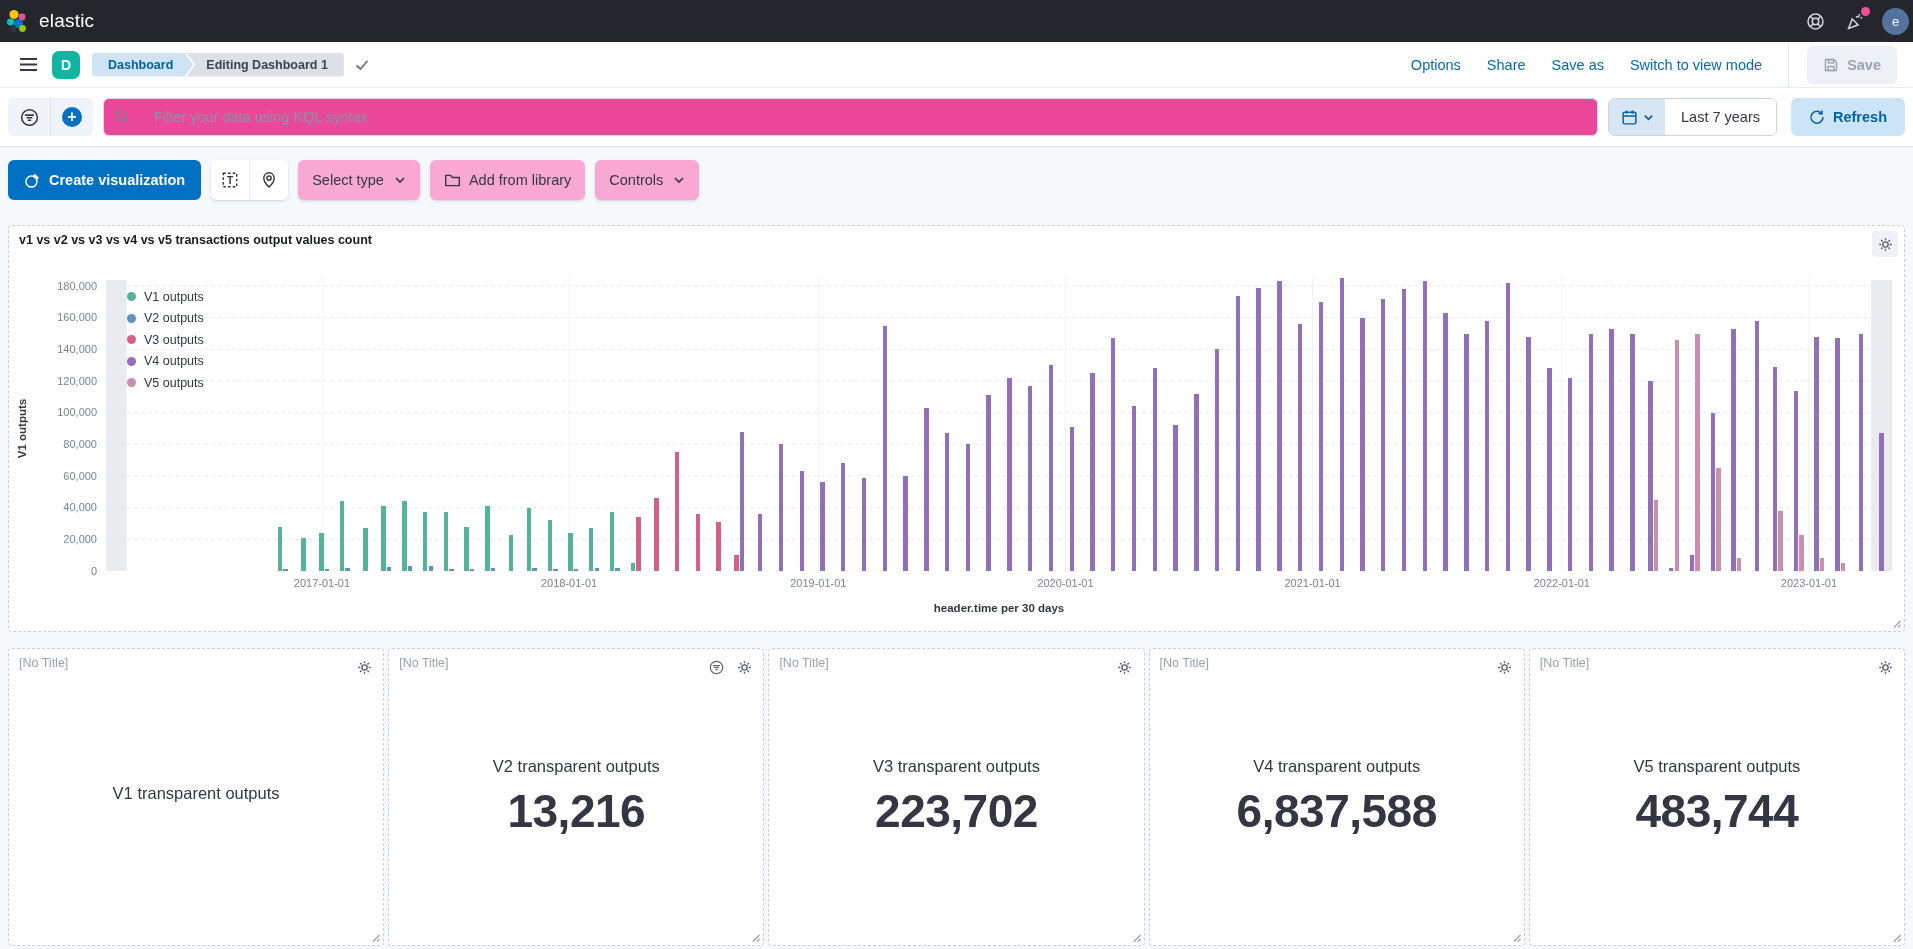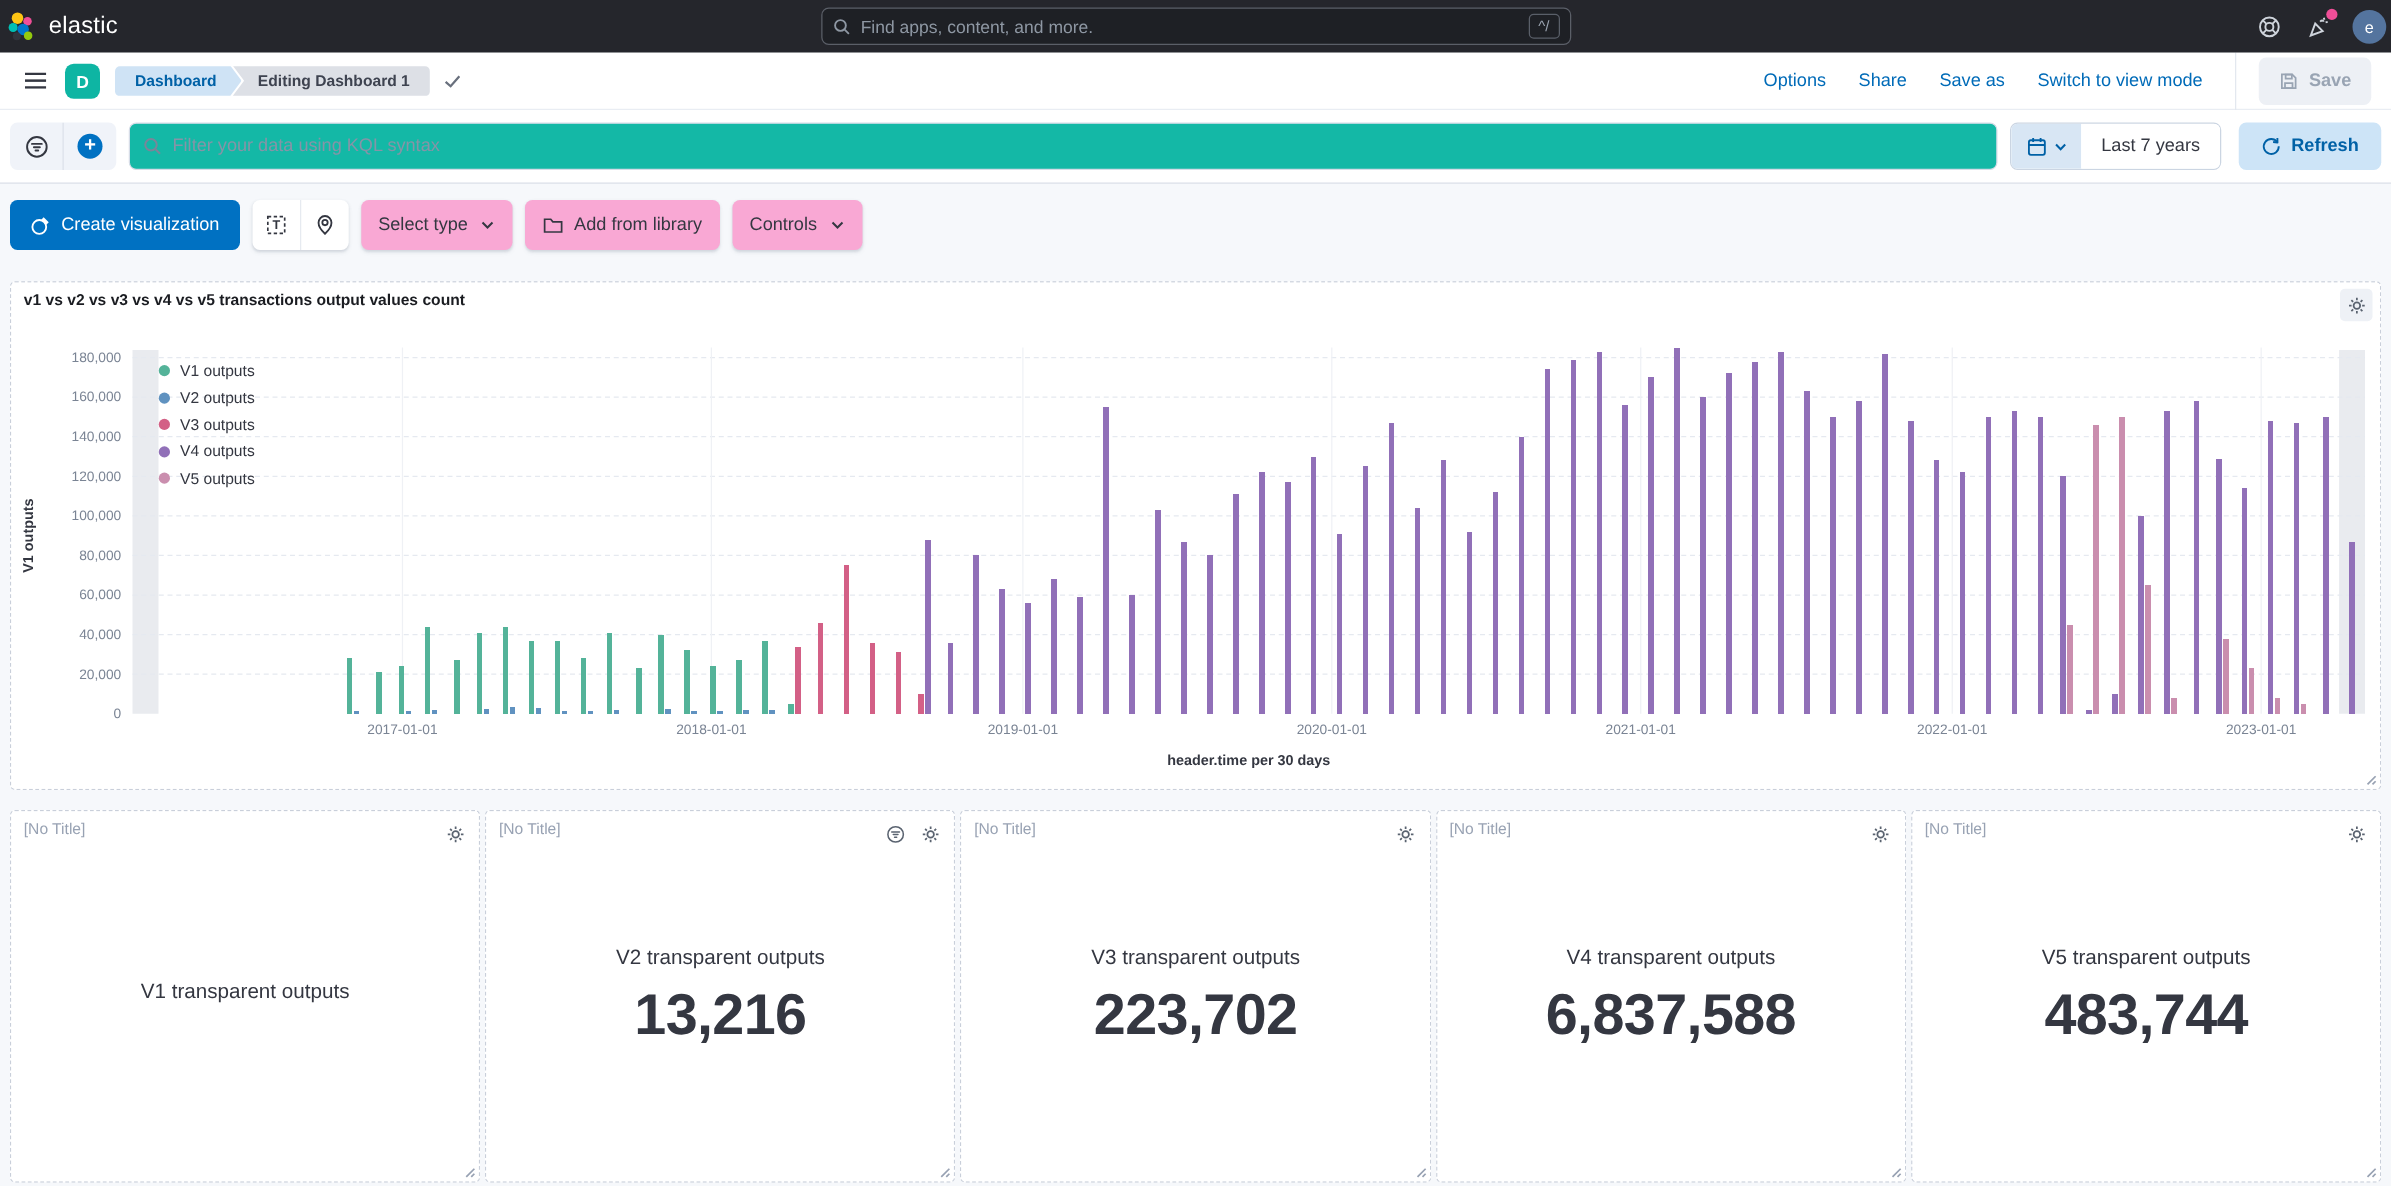--- a/index.html
+++ b/index.html
@@ -88,22 +88,22 @@
   .filter-group .fg-btn {
     width: 42px; height: 38px; display: flex; align-items: center; justify-content: center;
     background: transparent; border: none; cursor: pointer;
   }
   .fg-divider { width: 1px; height: 38px; background: #DCE1EA; }
   .plus-circle {
     width: 20px; height: 20px; border-radius: 50%; background: #0071C2; color: #fff;
     display: flex; align-items: center; justify-content: center; font-size: 16px; font-weight: 700; line-height: 0;
   }
   .kql-input {
-    flex: 1; height: 38px; border: 1px solid #D6DCE7; border-radius: 6px; background: #14b8a6;
-    display: flex; align-items: center; padding: 0 10px; gap: 8px;
+    flex: 1; height: 38px; border: 1px solid #D6DCE7; border-radius: 6px; background: #ec4899;
+    display: flex; align-items: center; padding: 0 10px; gap: 24px;
   }
   .kql-input input {
     flex: 1; border: none; outline: none; background: transparent;
     font-size: 14.5px; font-family: inherit; color: #343741;
   }
   .kql-input input::placeholder { color: #8694A7; }
   .datepicker {
     display: flex; align-items: stretch; height: 38px; border: 1px solid #CBD5E2;
     border-radius: 6px; overflow: hidden; flex: none;
   }
@@ -117,21 +117,21 @@
   }
   .refresh-btn {
     height: 38px; padding: 0 18px; margin-left: 4px; border: none; border-radius: 6px;
     background: #CDE4F7; color: #0061A6; font-size: 14.5px; font-weight: 600;
     display: flex; align-items: center; gap: 8px; font-family: inherit; cursor: pointer; flex: none;
   }
 
   
   .toolbar { display: flex; align-items: center; gap: 10px; padding: 13px 8px 0 8px; height: 53px; }
   .btn { height: 40px; border-radius: 6px; border: none; font-family: inherit; font-size: 14.5px; display: flex; align-items: center; gap: 8px; cursor: pointer; }
-  .btn-primary { background: #0071C2; color: #fff; font-weight: 400; padding: 0 16px; }
+  .btn-primary { background: #0071C2; color: #fff; font-weight: 700; padding: 0 16px; }
   .btn-white {
     background: #f9a8d4; color: #343741; font-weight: 500; padding: 0 14px;
     box-shadow: 0 1px 2px rgba(110,120,140,.18), 0 2px 4px -1px rgba(110,120,140,.12);
   }
   .icon-pair {
     display: flex; align-items: center; background: #fff; border-radius: 6px; height: 40px;
     box-shadow: 0 1px 2px rgba(110,120,140,.18), 0 2px 4px -1px rgba(110,120,140,.12); overflow: hidden;
   }
   .icon-pair .ip-btn { width: 38px; height: 40px; background: transparent; border: none; display: flex; align-items: center; justify-content: center; cursor: pointer; }
   .ip-divider { width: 1px; height: 40px; background: #E6EAF0; }
@@ -173,30 +173,20 @@
         <circle cx="18" cy="9" r="3.4" fill="#F04E98"></circle>
         <circle cx="6.5" cy="14" r="3.6" fill="#00BFB3"></circle>
         <circle cx="14.5" cy="15.5" r="4.6" fill="#07C"></circle>
         <circle cx="9.5" cy="21" r="3.2" fill="#343741" opacity=".85"></circle>
         <circle cx="18.5" cy="20.5" r="3.4" fill="#93C90E"></circle>
       </svg>
     </span>
     <span class="brand-name">elastic</span>
   </div>
 
-  <div class="global-search">
-    <span>
-      <svg width="15" height="15" viewBox="0 0 16 16" fill="none" stroke="#8E97A3" stroke-width="1.6">
-        <circle cx="6.8" cy="6.8" r="4.6"></circle>
-          <path d="M10.4 10.4 L14 14"></path>
-      </svg>
-    </span>
-    <input type="text" placeholder="Find apps, content, and more." style="">
-    <span class="kbd-hint">^/</span>
-  </div>
 
   <div class="header-right">
     <div class="hdr-icon-btn">
       <svg width="19" height="19" viewBox="0 0 16 16" fill="none" stroke="#CED3DB" stroke-width="1.3">
         <circle cx="8" cy="8" r="6.3"></circle>
           <circle cx="8" cy="8" r="2.7"></circle>
         <path d="M3.6 3.6l2.4 2.4M12.4 3.6l-2.4 2.4M3.6 12.4l2.4-2.4M12.4 12.4l-2.4-2.4"></path>
       </svg>
     </div>
     <div class="hdr-icon-btn">

